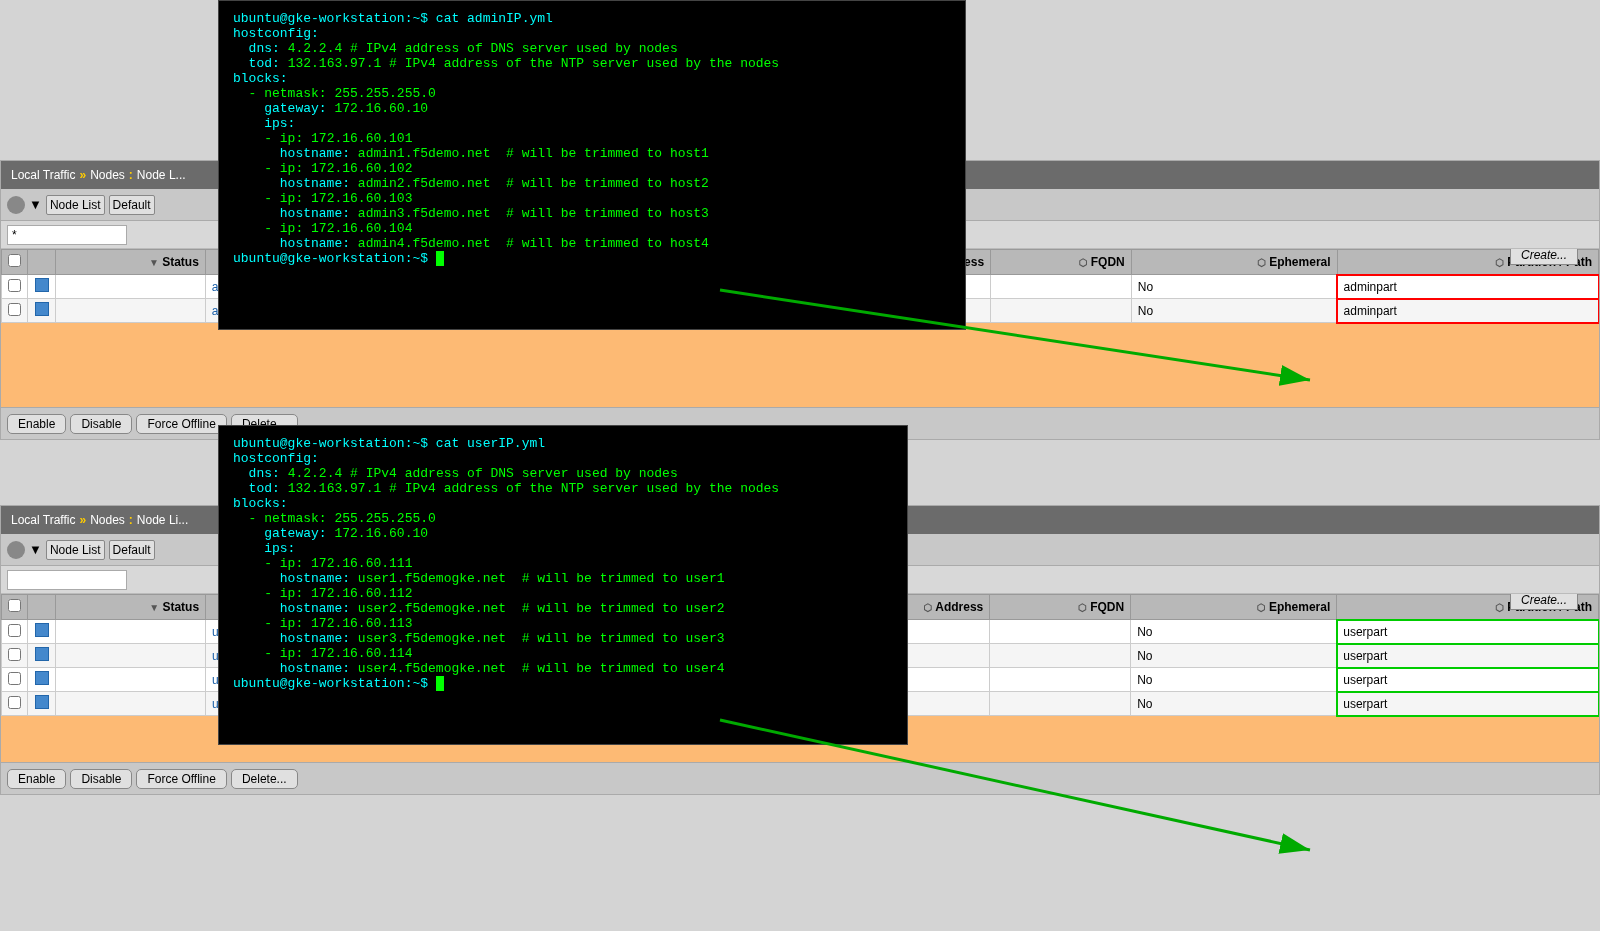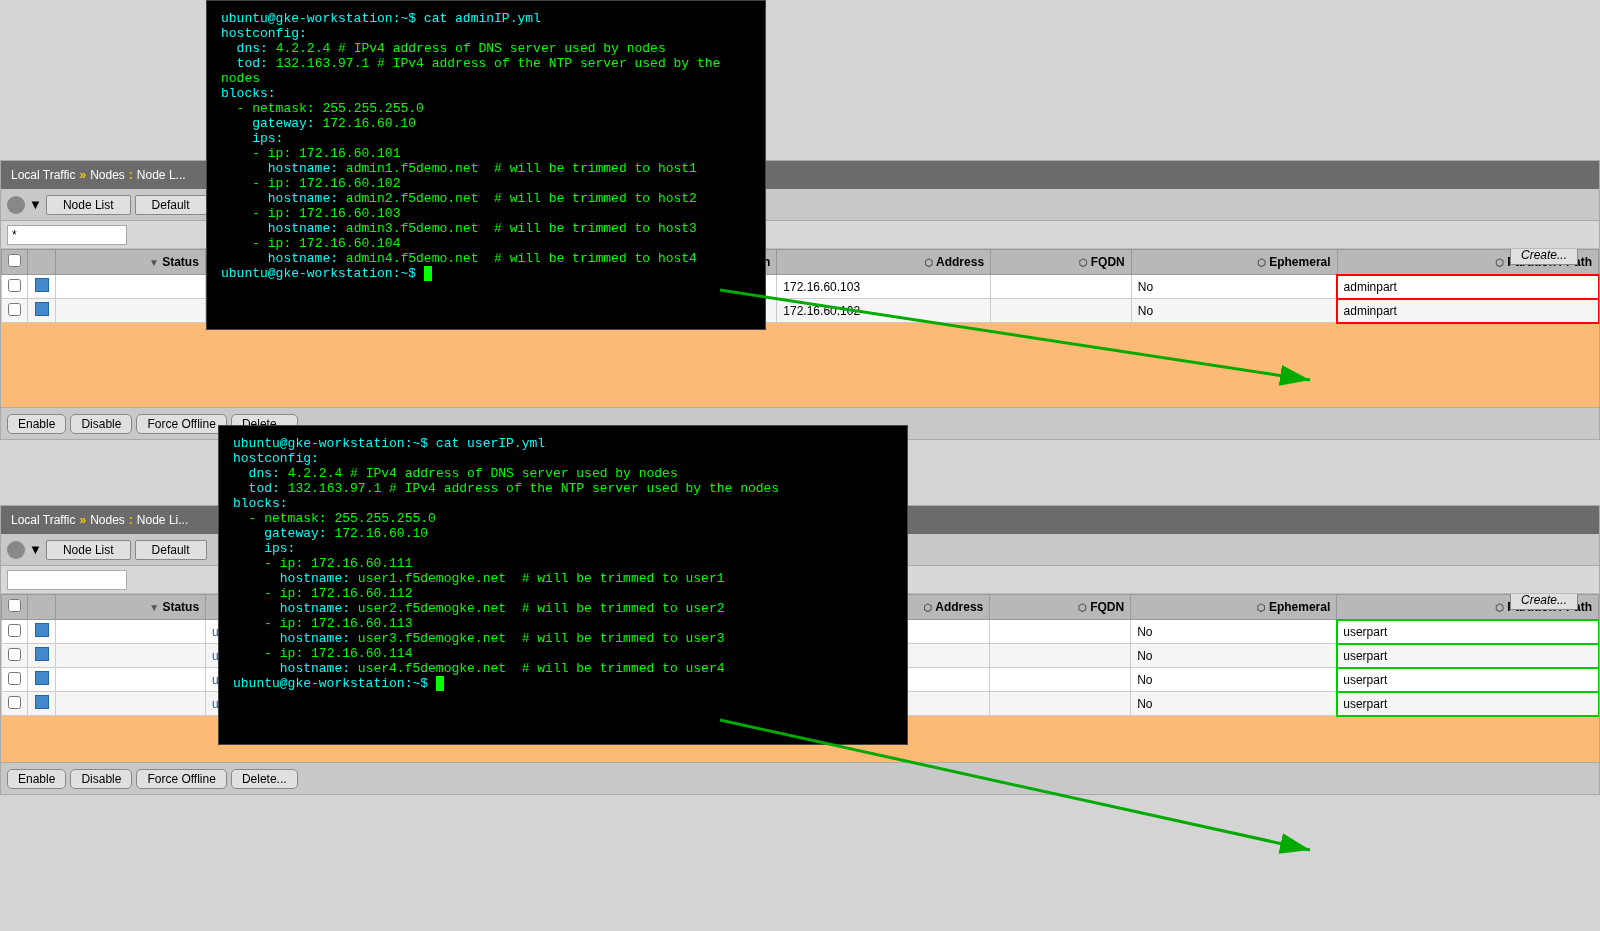--- a/index.html
+++ b/index.html
@@ -55,21 +55,21 @@
       display: flex;
       align-items: center;
       gap: 4px;
       padding: 4px 6px;
       border-bottom: 1px solid #aaa;
       height: 32px;
     }
     .toolbar-btn {
       background: #e0e0e0;
       border: 1px solid #888;
-      padding: 2px 16px;
+      padding: 2px 3px;
       cursor: pointer;
       font-size: 12px;
       border-radius: 2px;
     }
     .gear-icon {
       display: inline-block;
       width: 18px;
       height: 18px;
       background: #888;
       border-radius: 50%;
@@ -203,21 +203,21 @@
       outline-offset: -1px;
     }
     .part-cell-green {
       outline: 2px solid #00cc00;
       outline-offset: -1px;
     }
   </style>
 </head>
 <body>
 
-<div class="terminal" style="top:0; left:206px; width:560px; min-height:330px; padding:10px 14px;">
+<div class="terminal" style="top:0; left:218px; width:748px; min-height:330px; padding:10px 14px;">
   <div>
     <span class="prompt">ubuntu@gke-workstation:~$ cat adminIP.yml</span>
   </div>
   <div>
     <span class="key">hostconfig:</span><br>
     <span>&nbsp;&nbsp;<span class="key">dns:</span> <span class="val">4.2.2.4</span> <span class="comment"># IPv4 address of DNS server used by nodes</span></span><br>
     <span>&nbsp;&nbsp;<span class="key">tod:</span> <span class="val">132.163.97.1</span> <span class="comment"># IPv4 address of the NTP server used by the nodes</span></span><br>
     <span class="key">blocks:</span><br>
     <span>&nbsp;&nbsp;<span class="val">- netmask: 255.255.255.0</span></span><br>
     <span>&nbsp;&nbsp;&nbsp;&nbsp;<span class="key">gateway:</span> <span class="val">172.16.60.10</span></span><br>

